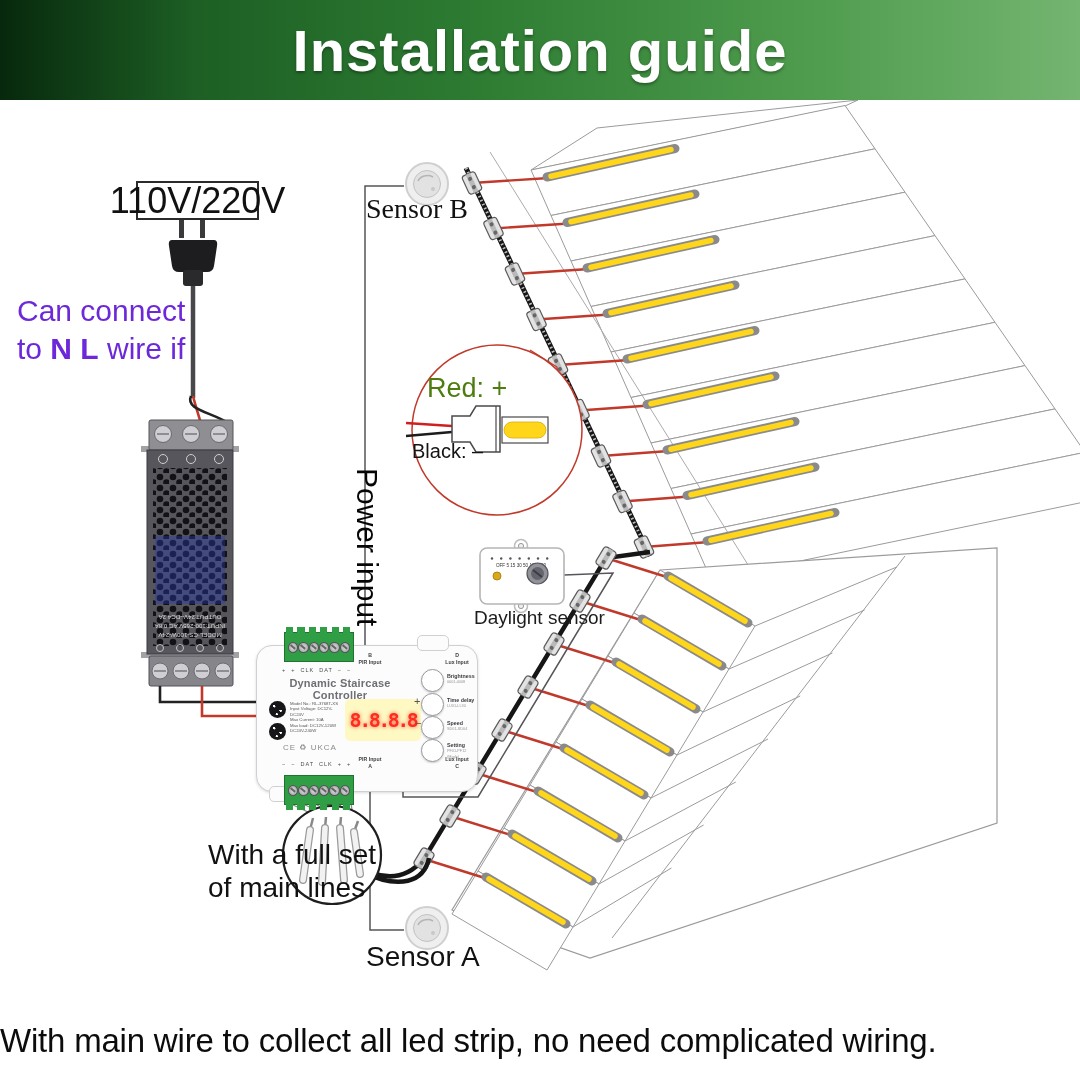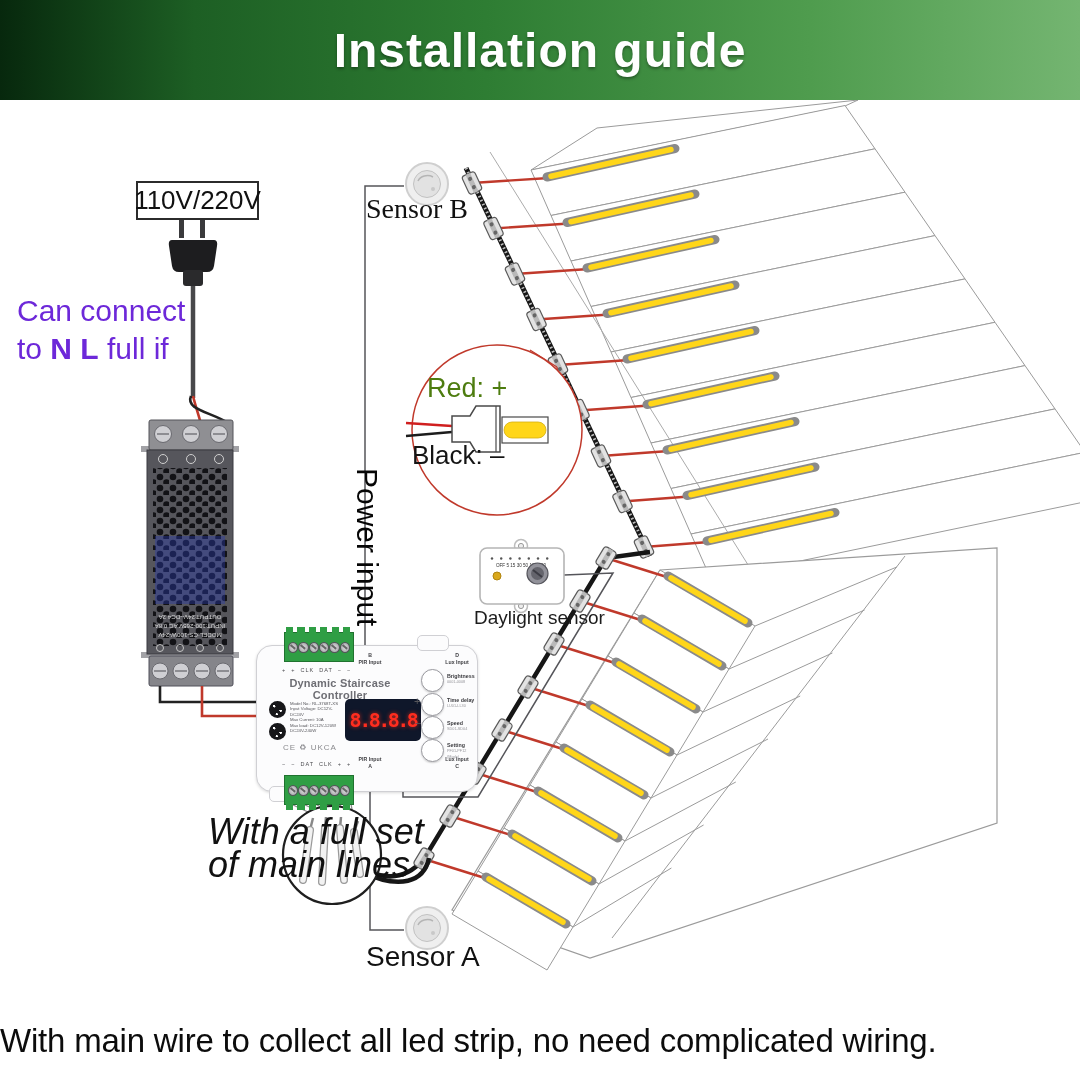--- a/index.html
+++ b/index.html
@@ -1,34 +1,34 @@
 <!DOCTYPE html>
 <html><head>
 <meta charset="utf-8">
 <style>
   html,body{margin:0;padding:0;background:#fff;}
   body{width:1080px;height:1080px;position:relative;overflow:hidden;
        font-family:"Liberation Sans", sans-serif;color:#111;}
   .header{position:absolute;left:0;top:0;width:1080px;height:100px;z-index:4;
     background:linear-gradient(90deg,#07280d 0%,#1d5f24 18%,#2e7d33 45%,#4f9c4e 75%,#74b571 100%);
     display:flex;align-items:center;justify-content:center;}
-  .header h1{margin:0;color:#fff;font-size:48px;font-weight:bold;letter-spacing:1px;
+  .header h1{margin:0;color:#fff;font-size:58px;font-weight:bold;letter-spacing:1px;
     text-shadow:0 2px 3px rgba(0,0,0,.35);}
   #diagram-svg{position:absolute;left:0;top:0;z-index:1;}
   .lbl{position:absolute;z-index:6;}
   .voltage-box{left:136px;top:181px;width:119px;height:35px;border:2px solid #2b2b2b;background:#fff;
-    display:flex;align-items:center;justify-content:center;font-size:26px;}
+    display:flex;align-items:center;justify-content:center;font-size:36px;}
   .plug-note{left:17px;top:292px;font-size:30px;line-height:38px;color:#6d28d9;}
   .power-input{left:350px;top:468px;font-size:30px;color:#060606;writing-mode:vertical-rl;}
   .sensor-b{left:366px;top:193px;font-size:28px;font-family:Liberation Serif, serif;}
   .sensor-a{left:366px;top:941px;font-size:28px;}
   .daylight-label{left:474px;top:607px;font-size:19px;color:#1c1c1c;}
-  .main-lines{left:208px;top:815px;font-size:36px;line-height:33px;font-style:italic;}
+  .main-lines{left:208px;top:838px;font-size:28px;line-height:33px;}
   .red-label{left:427px;top:373px;font-size:27px;color:#4d7c0f;}
-  .black-label{left:412px;top:440px;font-size:26px;color:#141414;}
+  .black-label{left:412px;top:440px;font-size:20px;color:#141414;}
   .caption{left:0;right:0;top:1022px;font-size:33px;color:#0c0c0c;letter-spacing:-.2px;}
   
   .controller{position:absolute;left:256px;top:645px;width:220px;height:145px;z-index:5;
     background:#fcfcfd;border:1px solid #d0d0d4;border-radius:16px;box-shadow:0 1px 3px rgba(0,0,0,.15);}
   .ctab{position:absolute;width:30px;height:14px;background:#fcfcfd;border:1px solid #d0d0d4;border-radius:5px;}
   .ctab.t{right:28px;top:-11px}.ctab.b{left:12px;bottom:-11px}
   .term{position:absolute;width:70px;height:30px;background:#2f9e44;border:1px solid #20722f;
     display:flex;align-items:center;justify-content:space-around;padding:0 3px;box-sizing:border-box;}
   .term.top{left:27px;top:-14px}.term.bottom{left:27px;bottom:-14px}
   .term.top::before{content:"";position:absolute;top:-6px;left:1px;right:1px;height:6px;
@@ -43,21 +43,21 @@
   .io{position:absolute;width:36px;text-align:center;font-size:5.2px;font-weight:bold;color:#3e3e42;line-height:6.5px;}
   .io.b{left:95px;top:6px}.io.d{left:182px;top:6px}.io.a{left:95px;top:110px}.io.c{left:182px;top:110px}
   .ctitle{position:absolute;left:8px;top:31px;width:150px;text-align:center;
     font-size:11px;font-weight:bold;color:#6e6e74;letter-spacing:.2px;}
   .qr{position:absolute;width:17px;height:17px;border-radius:50%;
     background:radial-gradient(circle at 30% 30%,#fff 0 1.4px,rgba(0,0,0,0) 1.5px),
                radial-gradient(circle at 68% 58%,#fff 0 1.1px,rgba(0,0,0,0) 1.2px),
                radial-gradient(circle at 45% 78%,#fff 0 1.1px,rgba(0,0,0,0) 1.2px),#17171a;}
   .qr.one{left:12px;top:55px}.qr.two{left:12px;top:77px}
   .specs{position:absolute;left:33px;top:55px;width:56px;font-size:4.3px;line-height:5.4px;color:#55555a;}
-  .display{position:absolute;left:88px;top:53px;width:76px;height:42px;background:#0f172a;border-radius:5px;
+  .display{position:absolute;left:88px;top:53px;width:76px;height:42px;background:#fef9c3;border-radius:5px;
     display:flex;align-items:center;justify-content:center;}
   .digits{font-family:"DejaVu Sans Mono",monospace;font-weight:bold;font-size:20px;color:#ff2d1f;
     letter-spacing:-2.5px;text-shadow:0 0 4px rgba(255,45,25,.75);}
   .pm{position:absolute;font-size:11px;color:#55555a;}
   .pm.plus{left:157px;top:49px}.pm.minus{left:158px;top:71px}
   .btn{position:absolute;left:164px;width:23px;height:23px;border-radius:50%;background:#fff;
     border:1.5px solid #9a9aa0;box-sizing:border-box;box-shadow:0 1px 2px rgba(0,0,0,.18);}
   .btn.b1{top:23px}.btn.b2{top:47px}.btn.b3{top:70px}.btn.b4{top:93px}
   .blabel{position:absolute;left:190px;width:30px;font-size:5.3px;font-weight:bold;color:#3a3a3e;line-height:6px;}
   .blabel .sub{font-size:3.8px;font-weight:normal;color:#97979c;}
@@ -473,21 +473,21 @@
       <div class="sub">PF01-PF12 (Mode)</div>
   </div>
   <div class="certs">CE  ♻  UKCA</div>
 </div>
 
 <div class="lbl voltage-box">
   <span>110V/220V</span>
 </div>
 <div class="lbl plug-note">
   <div>Can connect</div>
-  <div><span>to </span><span class="bold">N L</span><span> full if</span></div>
+  <div><span>to </span><span class="bold">N L</span><span> wire if</span></div>
 </div>
 <div class="lbl power-input">Power input</div>
 <div class="lbl sensor-b">Sensor B</div>
 <div class="lbl sensor-a">Sensor A</div>
 <div class="lbl daylight-label">Daylight sensor</div>
 <div class="lbl main-lines">
   <div>With a full set</div>
     <div>of main lines</div>
 </div>
 <div class="lbl red-label">Red: +</div>

